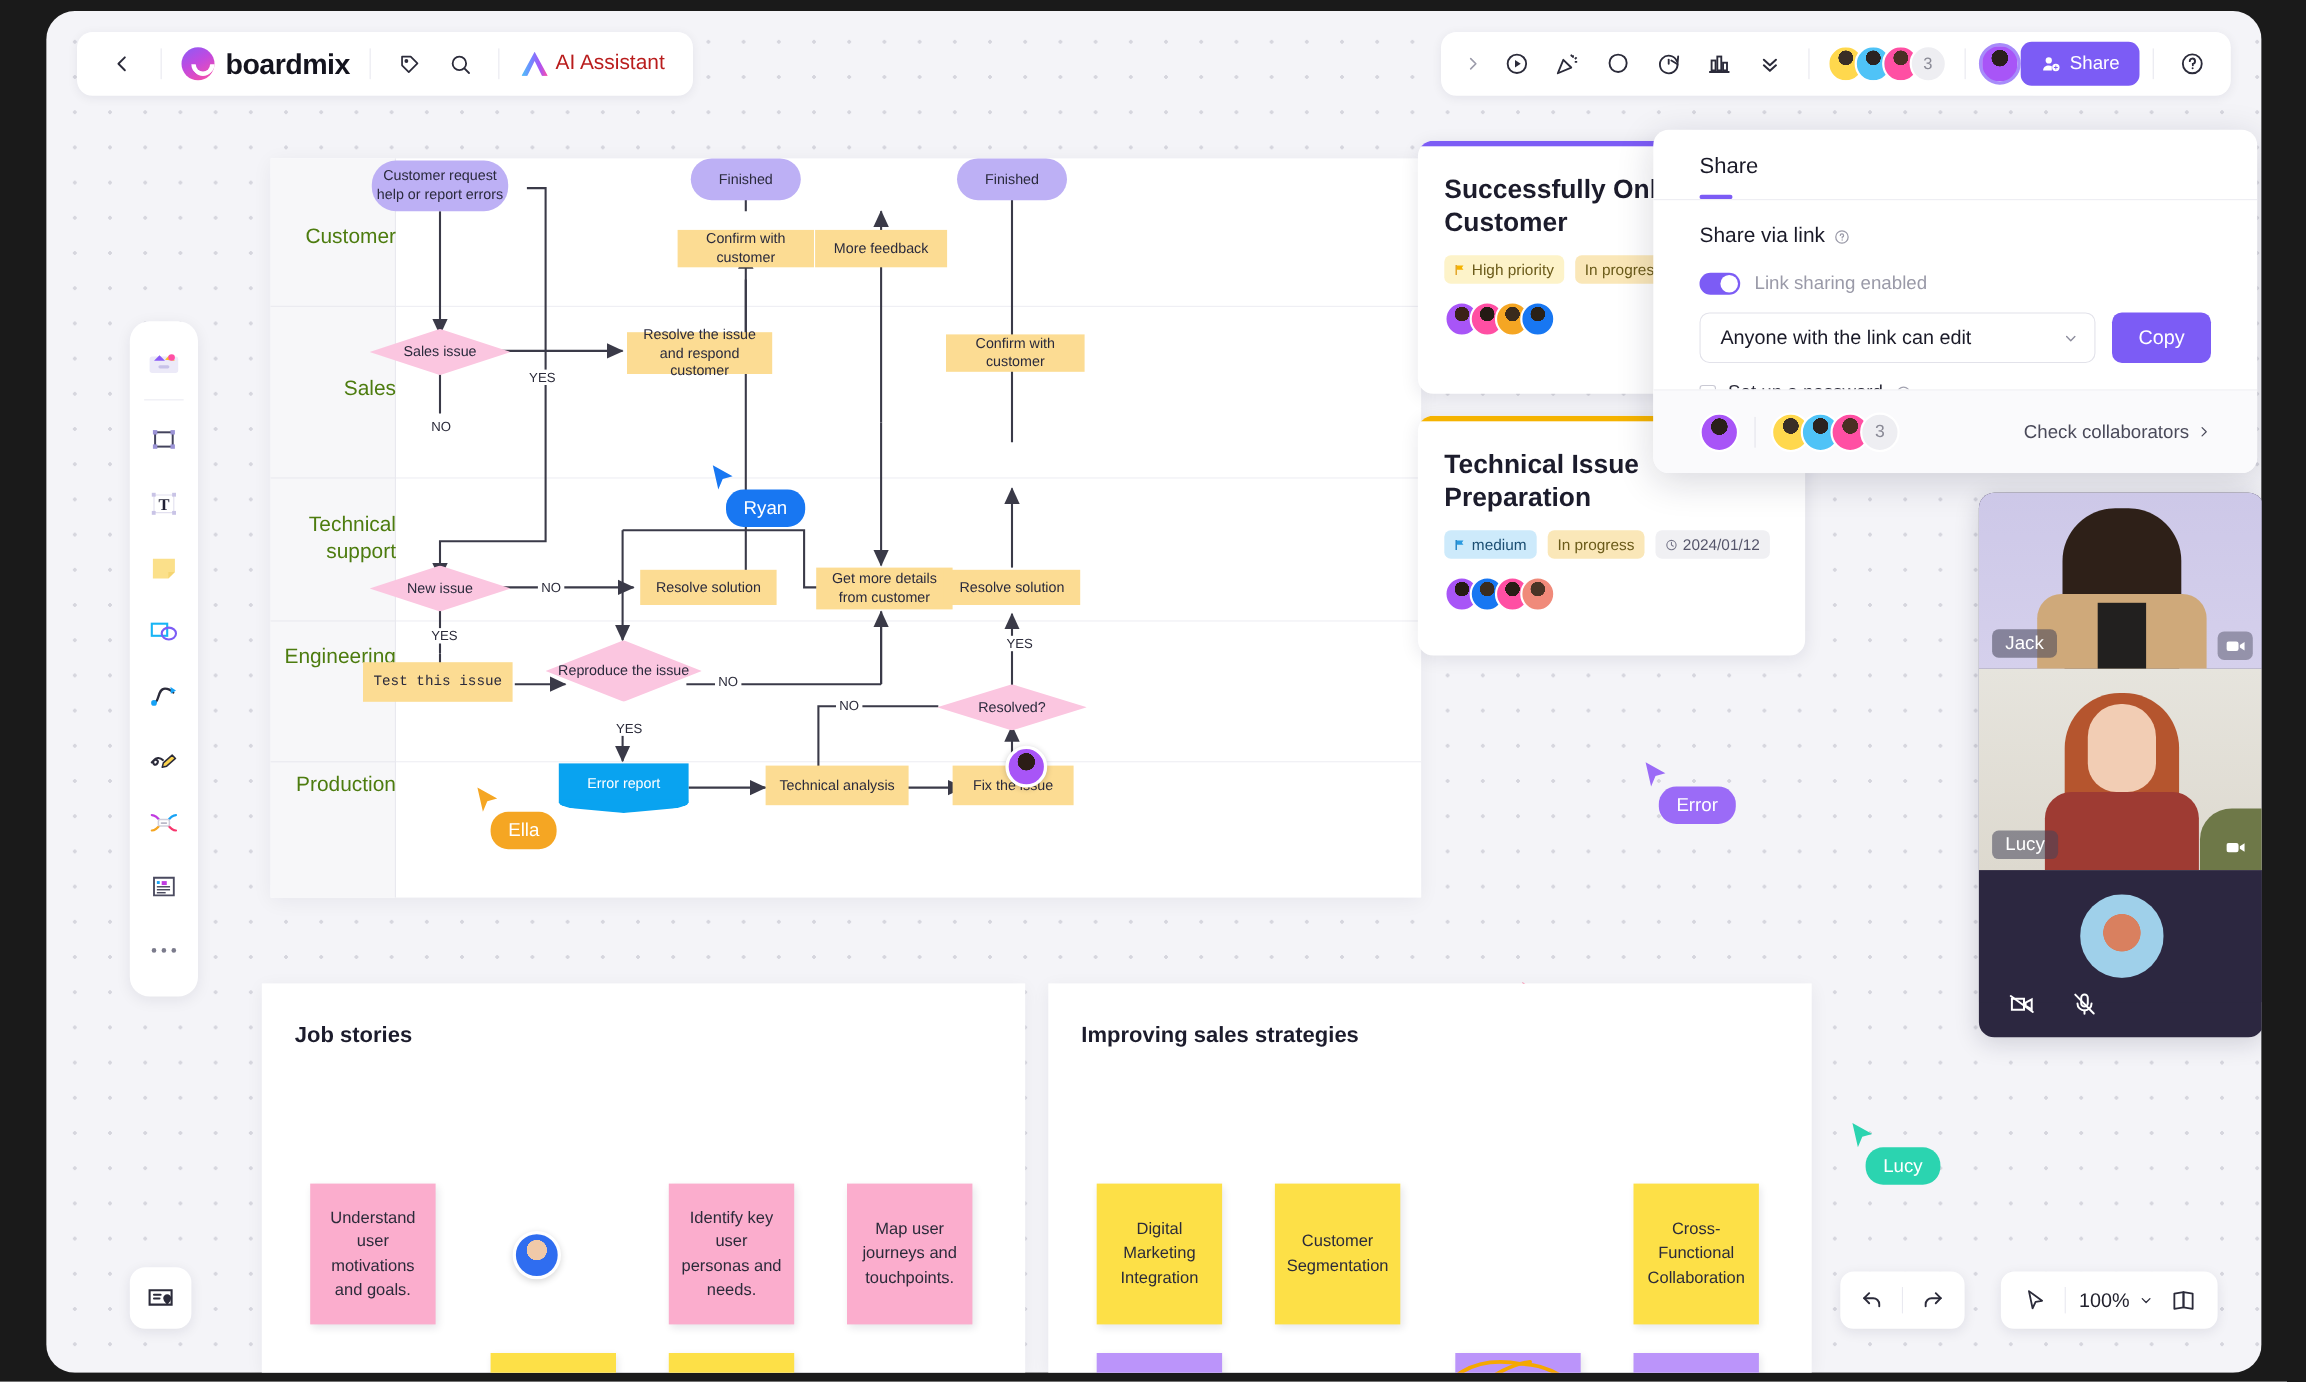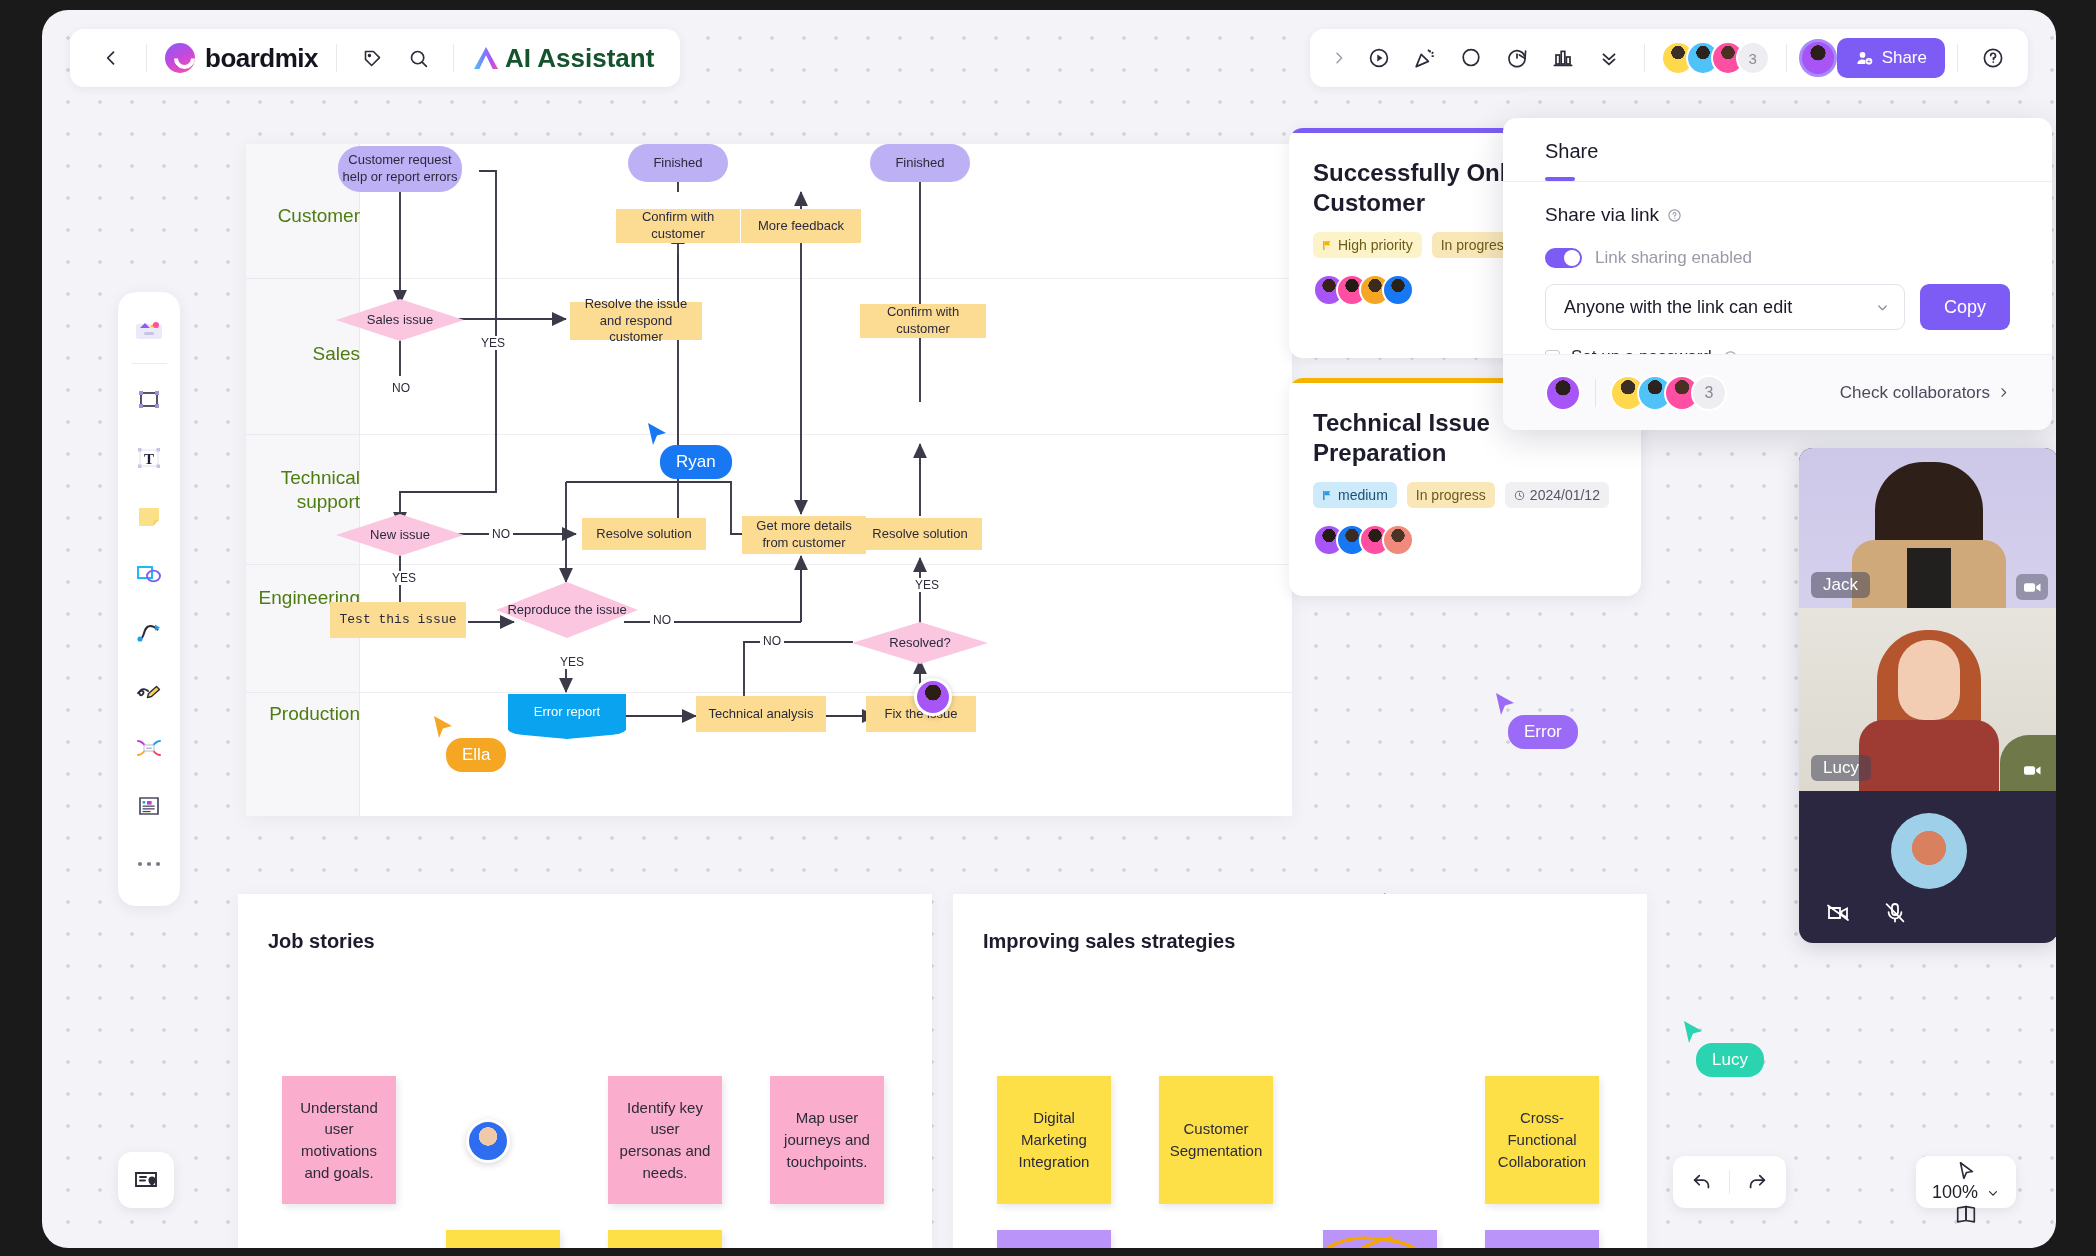--- a/index.html
+++ b/index.html
@@ -50,21 +50,21 @@
     border:4px solid #fff; border-top-color:transparent; border-right-color:transparent;
     transform:rotate(-45deg);
   }
   .brand-name { font-size: 26px; font-weight: bold; color: #14141e; letter-spacing: -.5px; }
   .ai-assistant { display: flex; align-items: center; gap: 7px; padding: 0 8px; cursor: pointer; }
   .ai-mark {
     width: 24px; height: 22px;
     background: linear-gradient(90deg,#4fc3f7 0%,#6e8bff 35%,#a855f7 70%,#ff4fa3 100%);
     clip-path: polygon(50% 0%, 100% 100%, 78% 100%, 50% 38%, 22% 100%, 0% 100%);
   }
-  .ai-label { font-size: 26px; font-weight: bold; color: #14532d; }
+  .ai-label { font-size: 19px; font-weight: normal; color: #b91c1c; }
 
   .topbar-right {
     position: absolute; right: 28px; top: 19px;
     height: 58px;
     background: #fff; border-radius: 14px;
     display: flex; align-items: center;
     box-shadow: 0 2px 10px rgba(20,20,50,.07);
     padding: 0 12px;
   }
   .avatars { display: flex; align-items: center; padding: 0 4px; }
@@ -270,21 +270,21 @@
   .undo-group {
     position: absolute; right: 270px; bottom: 40px;
     height: 52px; background: #fff; border-radius: 12px;
     box-shadow: 0 3px 12px rgba(20,20,50,.09);
     display: flex; align-items: center; padding: 0 8px;
   }
   .zoom-group {
     position: absolute; right: 40px; bottom: 40px;
     height: 52px; background: #fff; border-radius: 12px;
     box-shadow: 0 3px 12px rgba(20,20,50,.09);
-    display: flex; align-items: center; padding: 4px 10px; flex-direction: column;
+    display: flex; align-items: center; padding: 4px 10px;
   }
   .zg-btn { width: 42px; height: 42px; display:flex; align-items:center; justify-content:center; cursor:pointer; border-radius:8px; }
   .zg-sep { width: 1px; height: 24px; background: #e9e9f0; margin: 0 6px; }
   .zoom-level { font-size: 18px; color: #22222e; display: flex; align-items: center; gap: 8px; cursor: pointer; padding: 0 6px; }
 </style>
 </head>
 <body>
 
 <div class="app">
 

